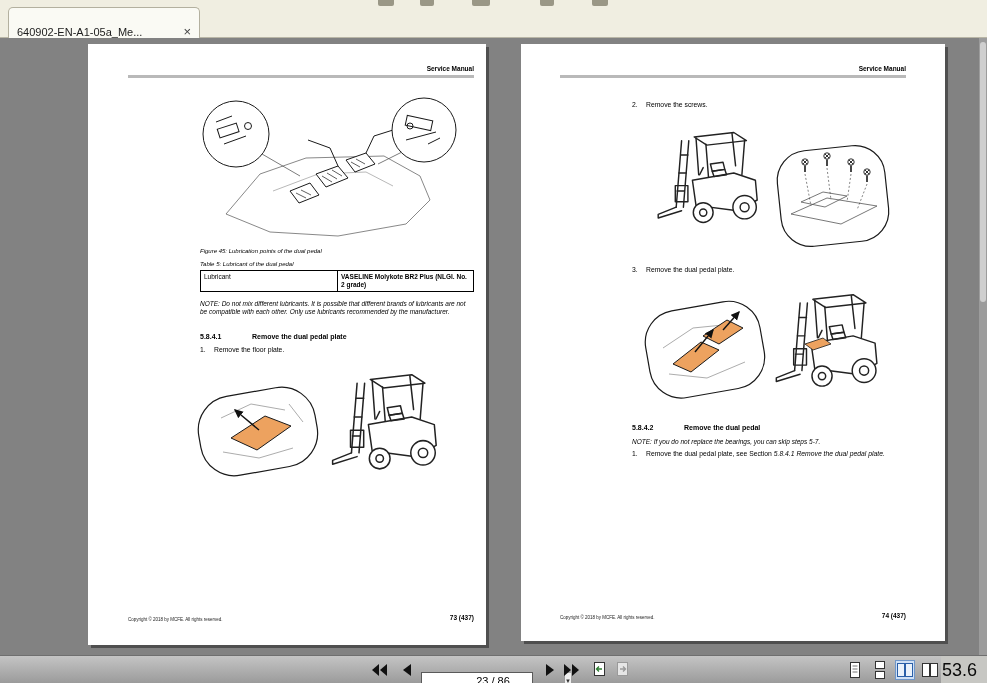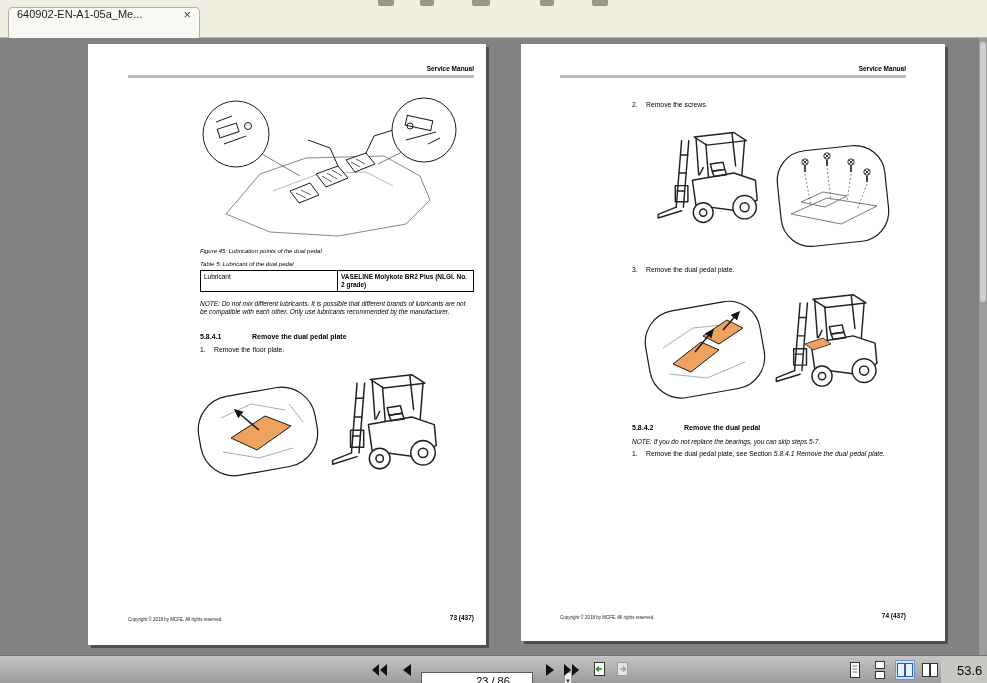--- a/index.html
+++ b/index.html
@@ -2,21 +2,21 @@
 <html><head>
 <meta charset="utf-8">
 <style>
   * { margin:0; padding:0; box-sizing:border-box; }
   body { font-family:"Liberation Sans", sans-serif; background:#555; }
   .screen { position:relative; width:987px; height:683px; background:#828282; overflow:hidden; font-family:"Liberation Sans", sans-serif; }
 
   
   .tabbar { position:absolute; left:0; top:0; width:987px; height:38px; background:#f0eee1; border-bottom:1px solid #b9b6a6; }
   .frag { position:absolute; top:0; height:6px; background:#9a9786; border-radius:0 0 2px 2px; }
-  .tab { position:absolute; left:8px; top:7px; width:192px; height:31px; background:#fafaf4; border:1px solid #b3b09f; border-bottom:none; border-radius:5px 5px 0 0; display:flex; align-items:flex-start; padding:0 8px; }
+  .tab { position:absolute; left:8px; top:7px; width:192px; height:31px; background:#fafaf4; border:1px solid #b3b09f; border-bottom:none; border-radius:5px 5px 0 0; display:flex; align-items:flex-end; padding:0 8px; }
   .tab-title { font-size:11px; color:#1c1c1c; flex:1; white-space:nowrap; overflow:hidden; }
   .tab-close { font-size:13px; color:#444; margin-left:6px; line-height:1; }
 
   
   .page { position:absolute; background:#ffffff; box-shadow:3px 3px 0 rgba(45,45,45,0.6); color:#000; }
   .page.left  { left:88px;  top:44px; width:398px; height:601px; }
   .page.right { left:521px; top:44px; width:424px; height:597px; }
   .page > div, .page > svg { position:absolute; }
   .svc-header { font-weight:bold; font-size:6.5px; }
   .head-rule { height:3px; background:#b9b9b9; top:31px; }
@@ -41,21 +41,21 @@
 
   
   .bottombar { position:absolute; left:0; bottom:0; width:987px; height:28px; background:linear-gradient(#c4c4c4,#9b9b9b); border-top:1px solid #6f6f6f; }
   .navbtn { position:absolute; top:7px; width:18px; height:14px; display:flex; align-items:center; justify-content:center; }
   .pagebox { position:absolute; left:421px; top:16px; width:112px; height:18px; background:#fff; border:1px solid #5a5a5a; display:flex; align-items:stretch; }
   .pageinput { flex:1; border:none; outline:none; font-size:11px; font-family:"Liberation Sans",sans-serif; text-align:center; padding:0; background:transparent; color:#000; }
   .pagedrop { width:16px; border-left:1px solid #9a9a9a; display:flex; align-items:center; justify-content:center; font-size:6px; color:#333; background:#efefef; }
   .viewbtn { position:absolute; top:4px; width:20px; height:20px; display:flex; align-items:center; justify-content:center; border:1px solid transparent; }
   .viewbtn.active { background:#cfe0f5; border:1px solid #6f96c8; }
   .zoom-panel { position:absolute; right:0; top:0; width:46px; height:28px; background:#c7c7c3; display:flex; align-items:center; }
-  .zoom-label { font-size:13px; color:#0a0a0a; padding-left:16px; }
+  .zoom-label { font-size:18px; color:#0a0a0a; padding-left:1px; }
 </style>
 </head>
 <body>
 
 <div class="screen">
 
   <svg width="0" height="0" style="position:absolute" aria-hidden="true">
     <defs>
       <marker id="arrowhead" markerWidth="7" markerHeight="7" refX="5.5" refY="3" orient="auto">
         <path d="M0 0 L6.5 3 L0 6 Z" fill="#111"></path>

